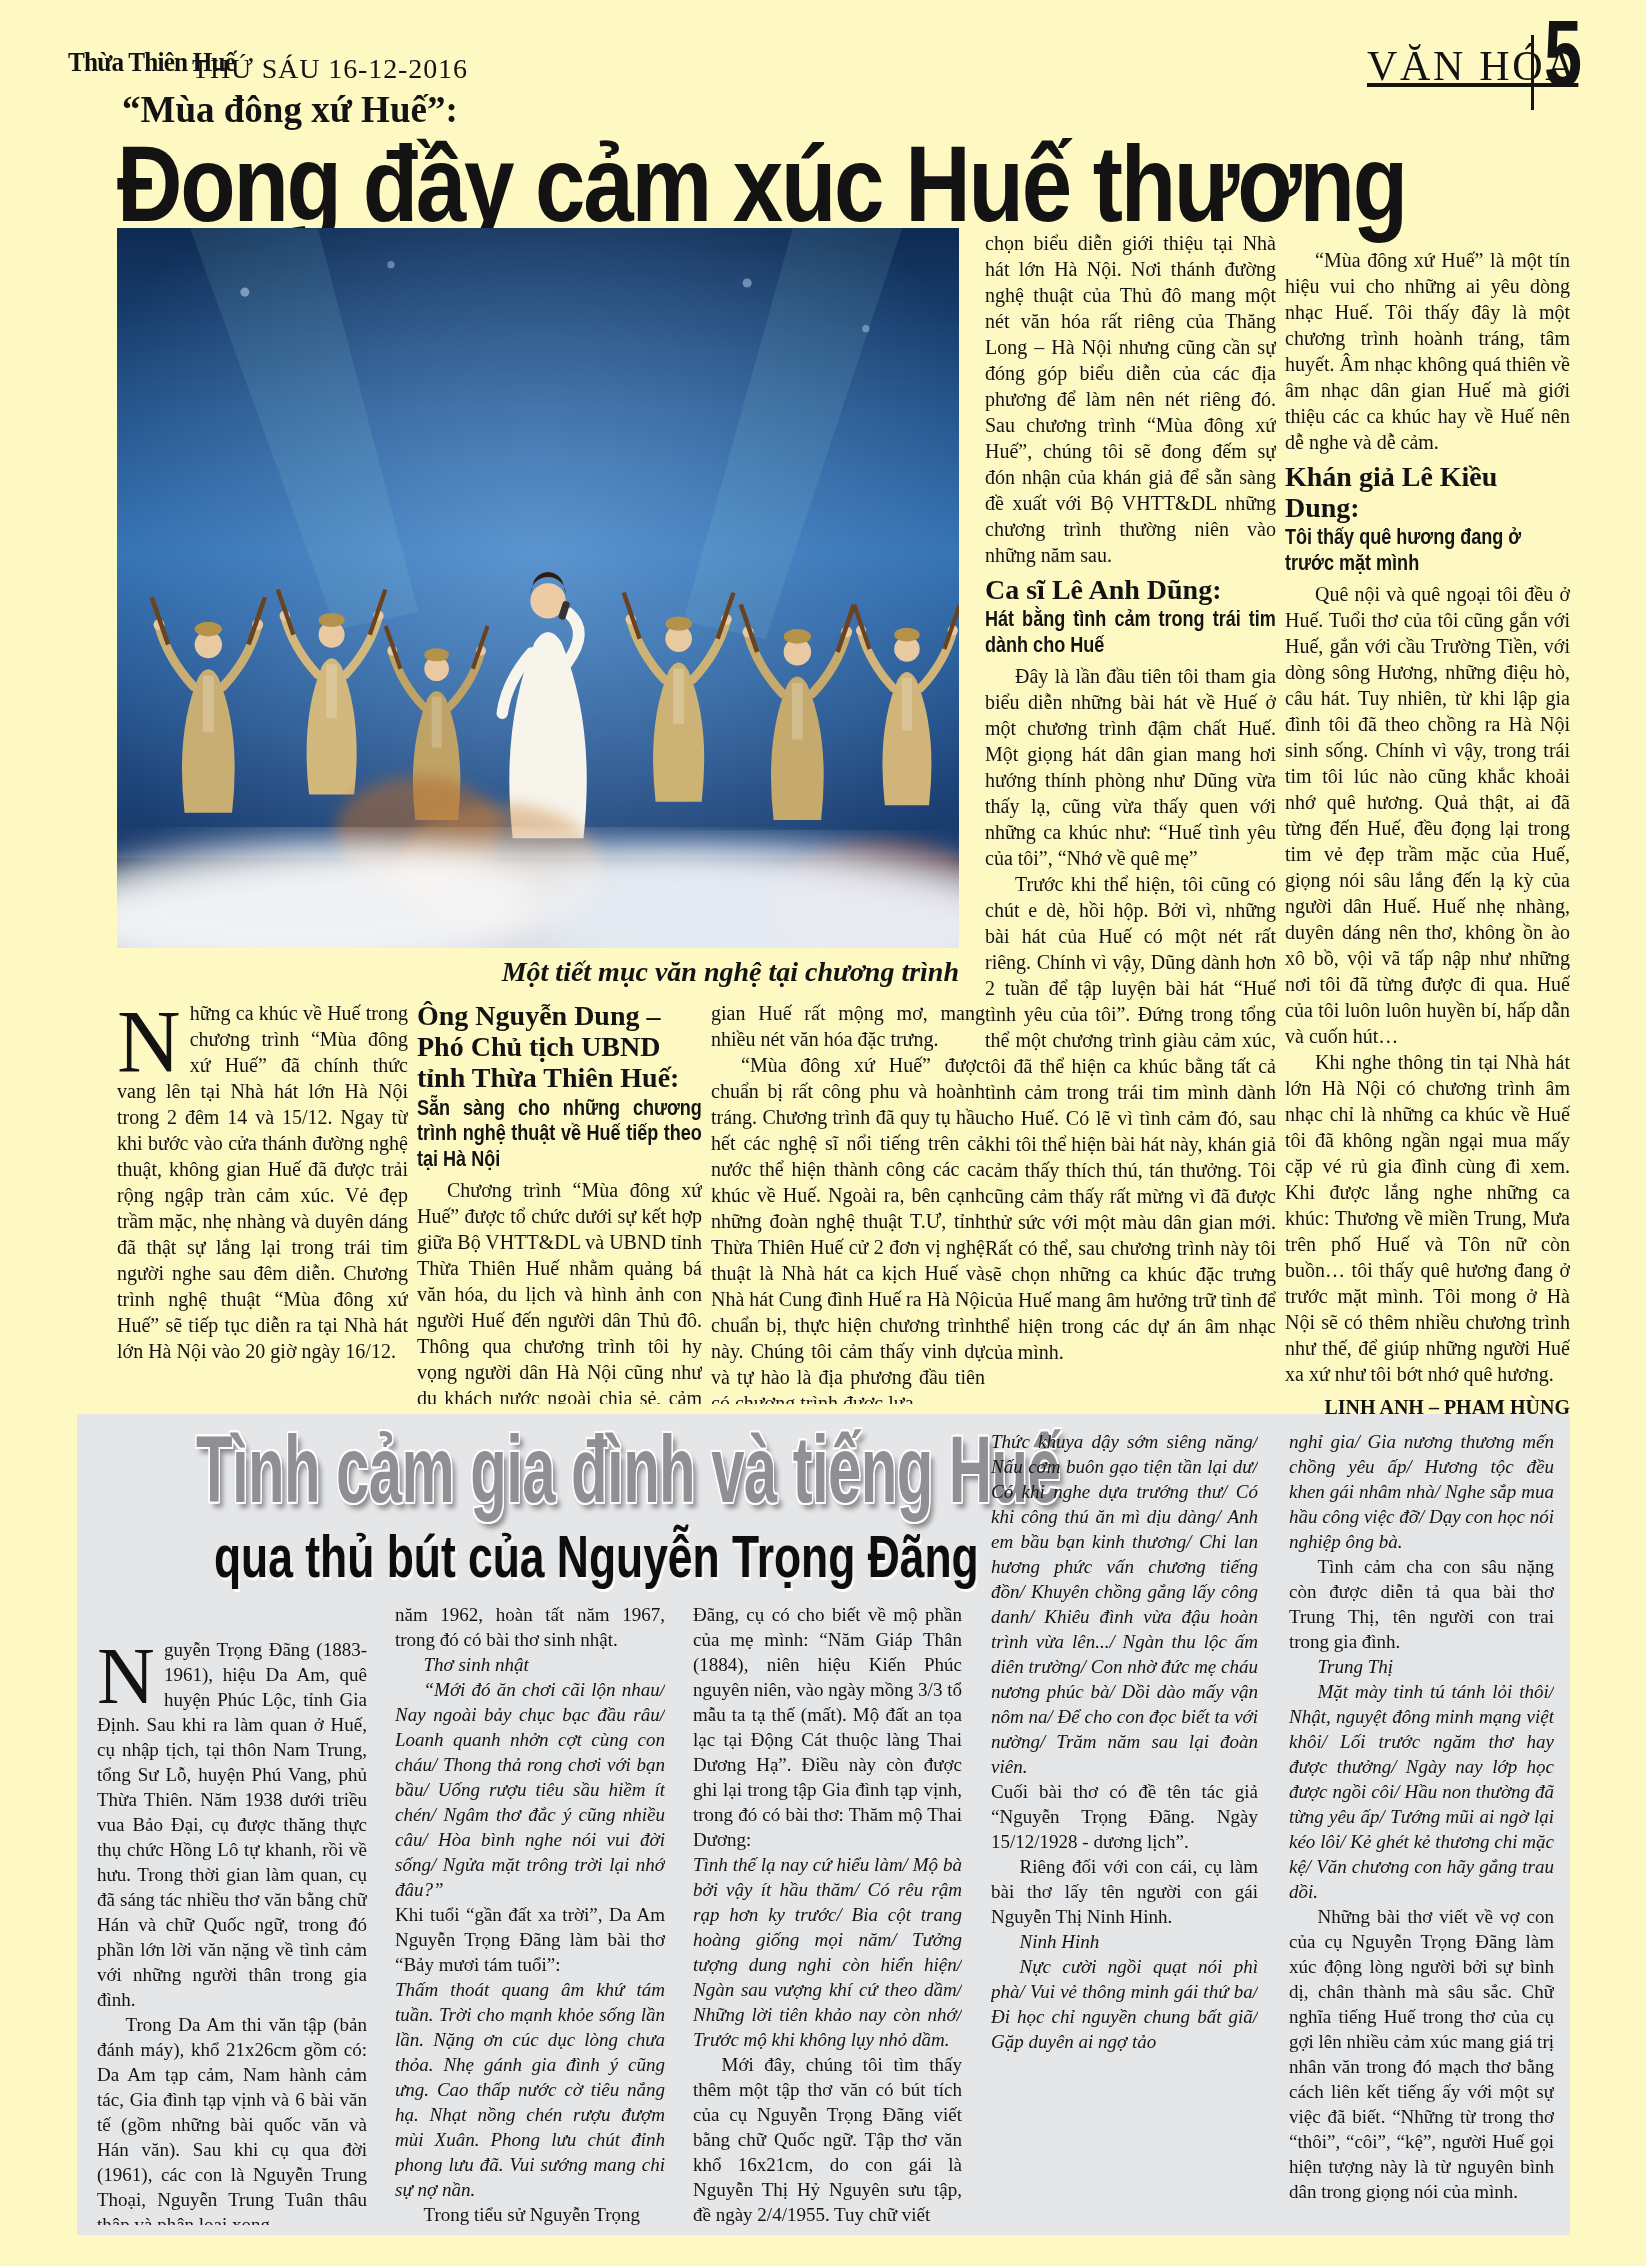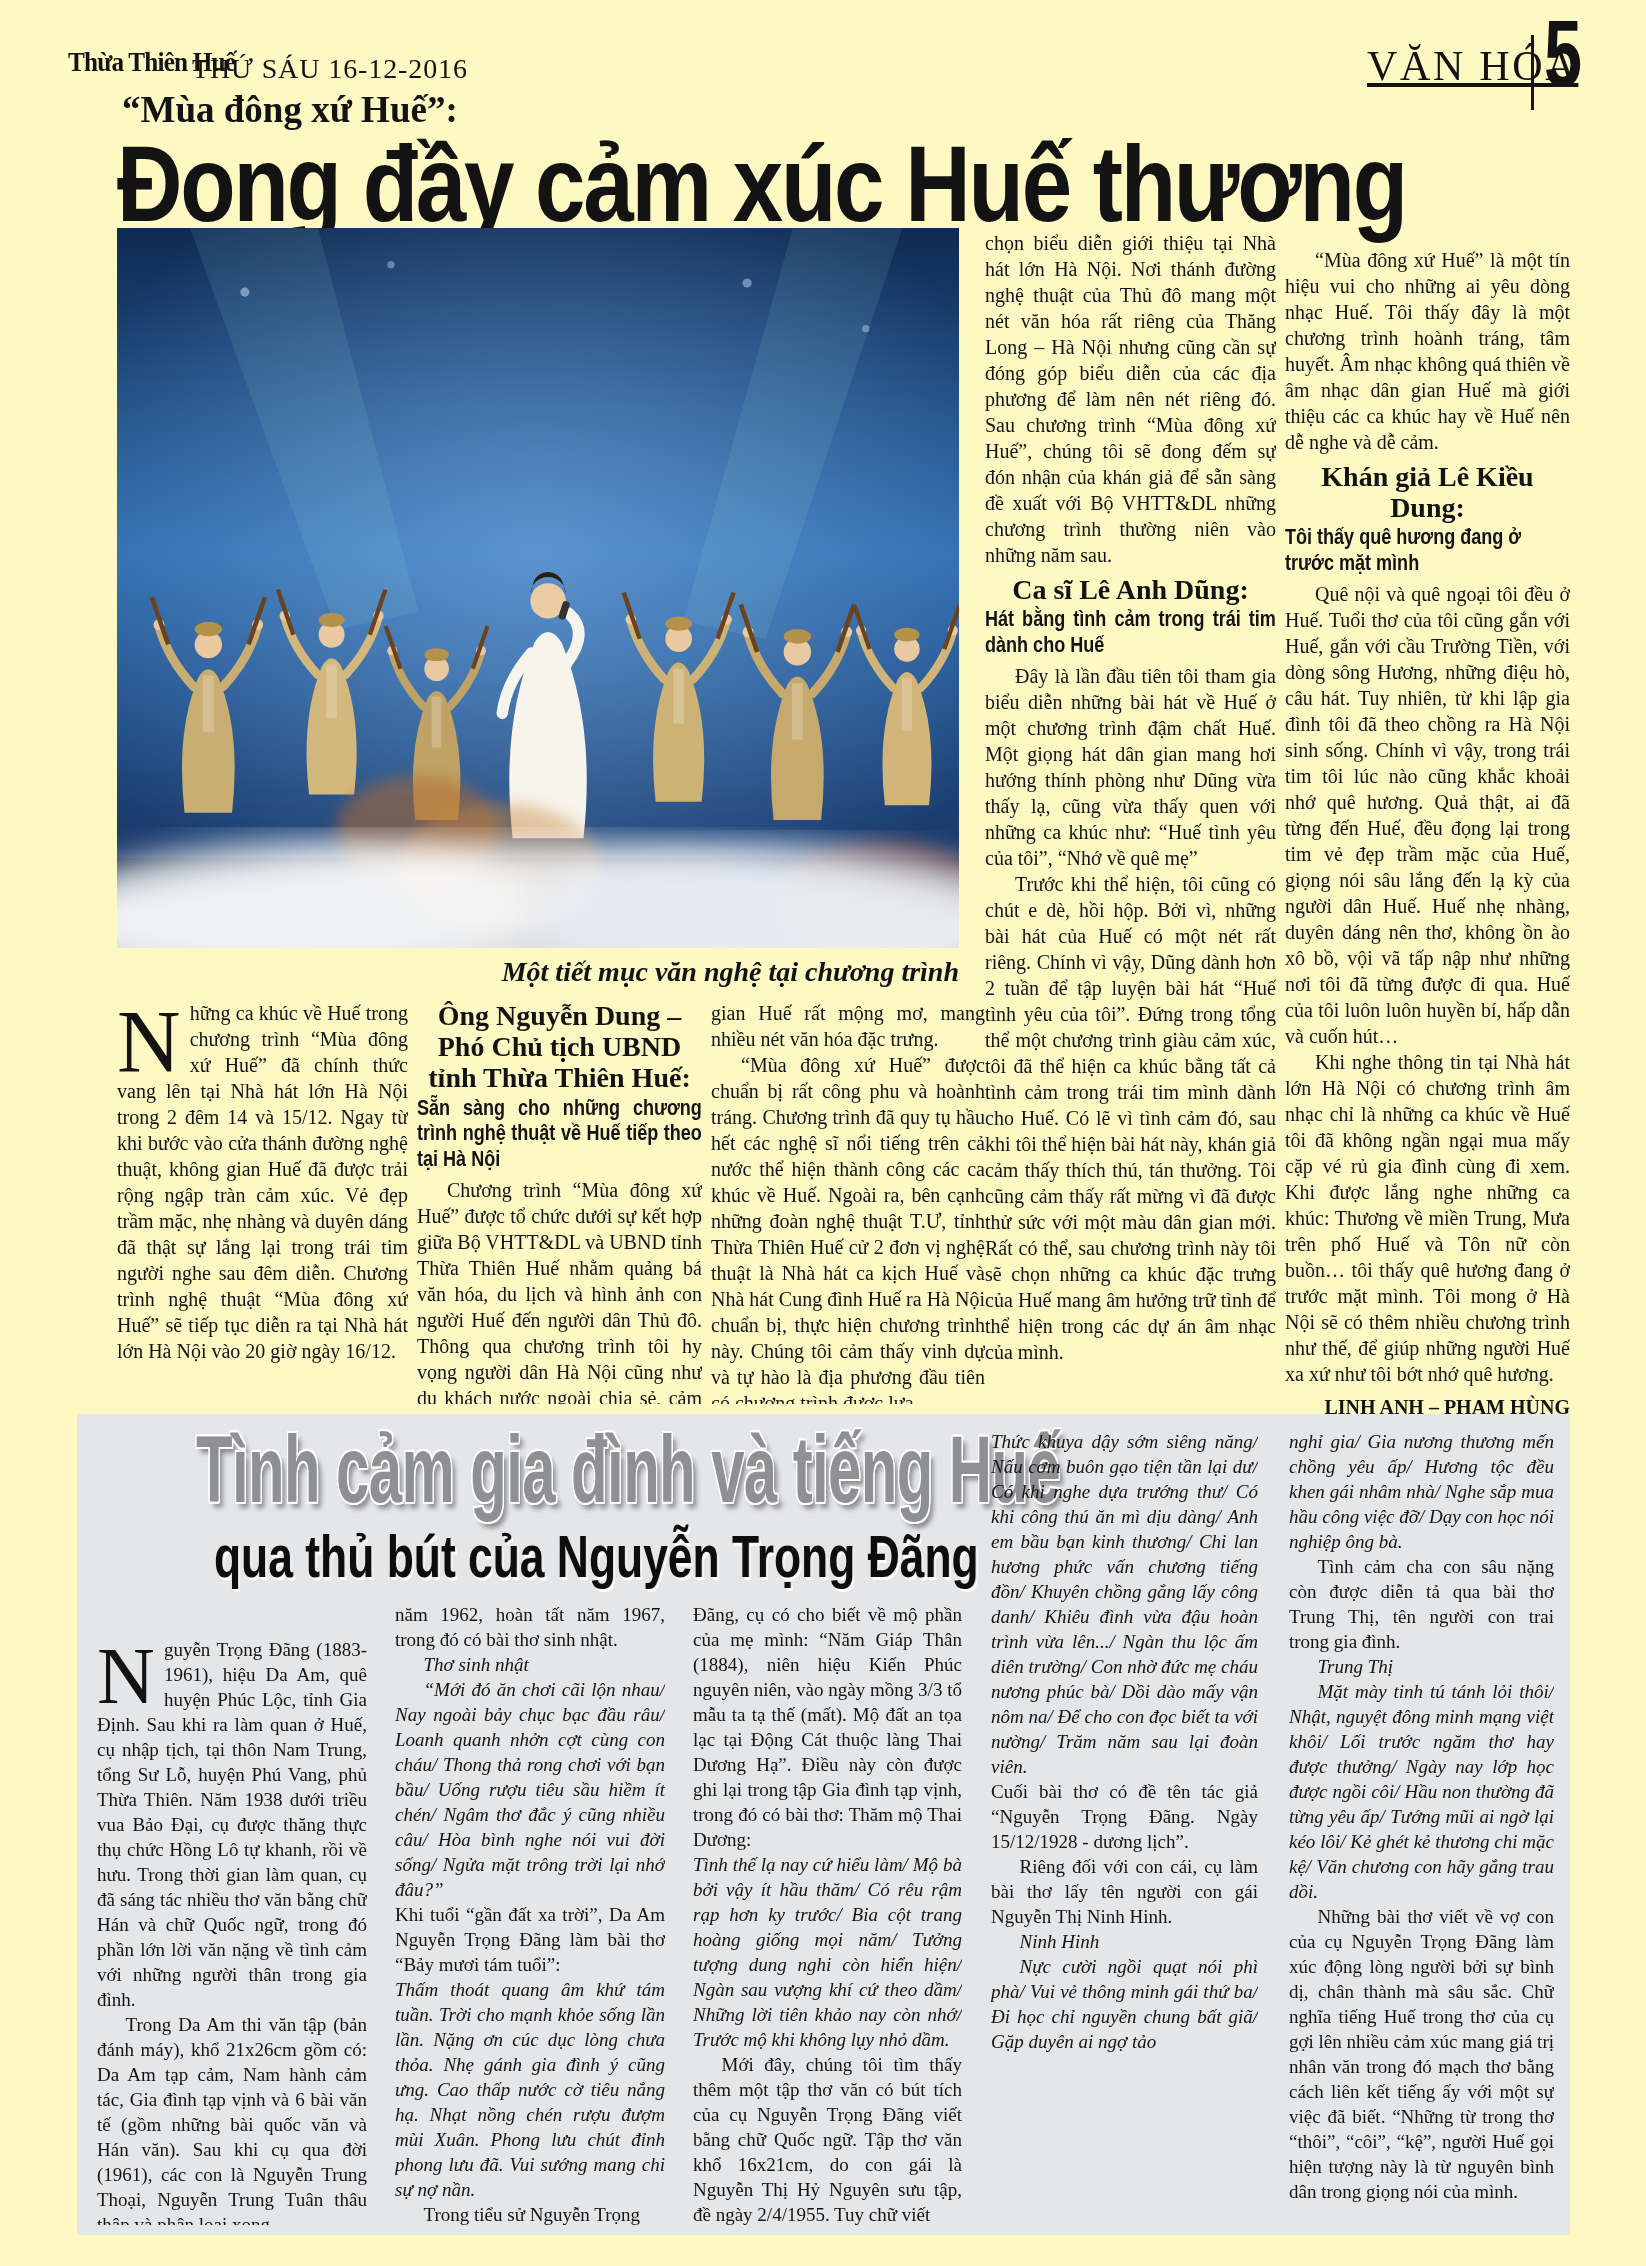--- a/index.html
+++ b/index.html
@@ -31,21 +31,21 @@
   
   .a1col { text-align:justify; font-size:20px; line-height:26px; overflow:hidden; }
   .a1c1 { left:117px;  top:1000px; width:291px; height:404px; }
   .a1c2 { left:417px;  top:1000px; width:285px; height:404px; }
   .a1c3 { left:711px;  top:1000px; width:274px; height:404px; }
   .a1c4 { left:985px; top:230px;  width:291px; height:1179px; }
   .a1c5 { left:1285px; top:247px;  width:285px; height:1179px; }
 
   .p { margin:0; }
   .ind { text-indent:1.5em; }
-  .h2 { font-size:28px; line-height:31px; font-weight:bold; margin:5.5px 0 1.8px; text-align:center; text-indent:0; }
+  .h2 { font-size:28px; line-height:31px; font-weight:bold; margin:5.5px 0 1.8px; text-align:left; text-indent:0; }
   .subhead { font-family:"Liberation Sans",sans-serif; font-weight:bold; font-size:22px;
              line-height:25.6px; margin:1.8px 0 5.5px; text-align:justify;
              transform:scaleX(.82); transform-origin:0 0; width:121.9%; }
   .subhead.left { text-align:left; }
   .poem { font-style:italic; }
   .poemtitle { font-style:italic; text-indent:1.5em; }
   .byline { font-weight:bold; text-align:right; margin-top:7.3px; text-indent:0; }
 
   .dropcap  { float:left; font-size:88px; line-height:69px; padding:7.3px 9.1px 0 0; }
   .dropcap2 { float:left; font-size:80px; line-height:64px; padding:7.3px 9.1px 0 0; }

